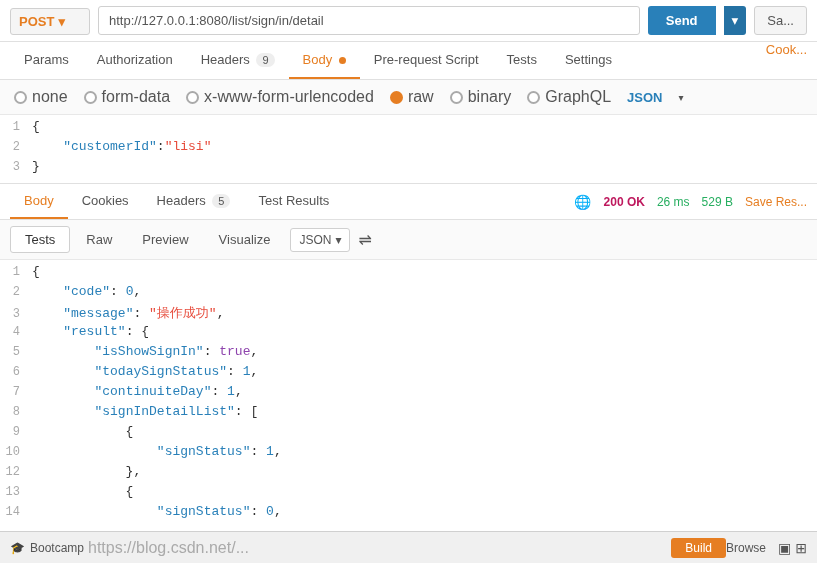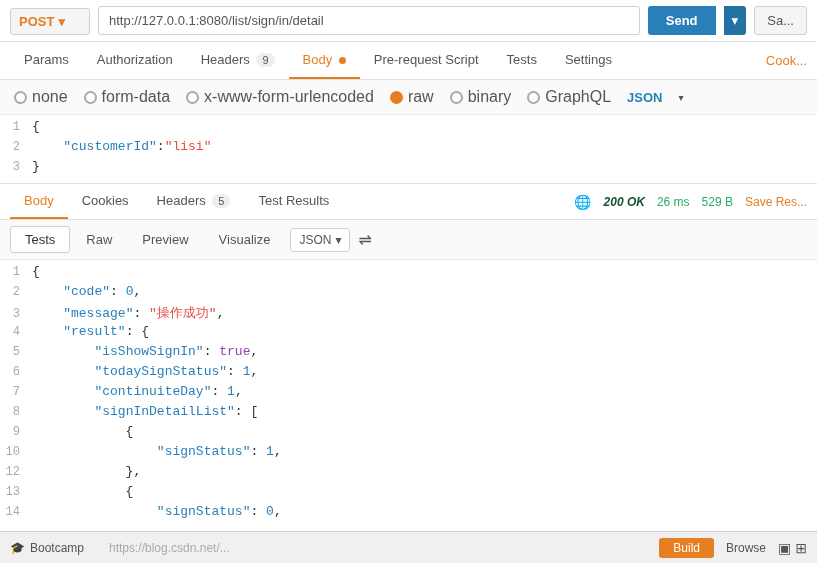--- a/index.html
+++ b/index.html
@@ -8,21 +8,21 @@
     
     .top-bar { display: flex; align-items: flex-end; padding: 6px 10px; background: #fff; border-bottom: 1px solid #e0e0e0; gap: 8px; }
     .method-select { background: #f5f5f5; border: 1px solid #d0d0d0; border-radius: 3px; padding: 5px 8px; font-size: 13px; color: #333; display: flex; align-items: center; gap: 4px; cursor: pointer; min-width: 80px; }
     .method-select span { font-weight: 600; color: #e67e22; }
     .url-input { flex: 1; border: 1px solid #d0d0d0; border-radius: 3px; padding: 6px 10px; font-size: 13px; color: #555; outline: none; }
     .send-btn { background: #2980b9; color: #fff; border: none; border-radius: 3px 0 0 3px; padding: 7px 18px; font-size: 13px; cursor: pointer; font-weight: 600; }
     .send-dropdown { background: #2471a3; color: #fff; border: none; border-radius: 0 3px 3px 0; padding: 7px 8px; cursor: pointer; }
     .save-btn { background: #f5f5f5; border: 1px solid #d0d0d0; border-radius: 3px; padding: 6px 12px; font-size: 13px; cursor: pointer; color: #555; }
 
     
-    .req-tabs { display: flex; align-items: center; padding: 0 10px; border-bottom: 1px solid #e0e0e0; background: #fff; }
+    .req-tabs { display: flex; padding: 0 10px; border-bottom: 1px solid #e0e0e0; background: #fff; }
     .req-tab { padding: 10px 14px; font-size: 13px; color: #555; cursor: pointer; border-bottom: 2px solid transparent; }
     .req-tab.active { color: #e67e22; border-bottom: 2px solid #e67e22; }
     .req-tab .badge { background: #eee; border-radius: 8px; padding: 1px 6px; font-size: 11px; margin-left: 3px; }
     .cookies-link { margin-left: auto; color: #e67e22; font-size: 13px; cursor: pointer; }
 
     
     .body-options { display: flex; align-items: center; gap: 16px; padding: 8px 14px; border-bottom: 1px solid #e8e8e8; background: #fafafa; }
     .radio-opt { display: flex; align-items: center; gap: 5px; cursor: pointer; font-size: 16px; color: #555; }
     .radio-circle { width: 13px; height: 13px; border-radius: 50%; border: 2px solid #aaa; background: #fff; display: inline-block; }
     .radio-circle.selected { border-color: #e67e22; background: #e67e22; }
@@ -38,41 +38,41 @@
     .json-str { color: #e74c3c; }
     .json-brace { color: #333; }
 
     
     .response-section { flex: 1; display: flex; flex-direction: column; overflow: hidden; }
     .resp-tabs-bar { display: flex; align-items: center; padding: 0 10px; border-bottom: 1px solid #e0e0e0; background: #fff; }
     .resp-tab { padding: 9px 14px; font-size: 13px; color: #555; cursor: pointer; border-bottom: 2px solid transparent; }
     .resp-tab.active { color: #e67e22; border-bottom: 2px solid #e67e22; }
     .resp-tab .badge { background: #eee; border-radius: 8px; padding: 1px 6px; font-size: 11px; margin-left: 3px; }
     .resp-status { margin-left: auto; display: flex; align-items: center; gap: 12px; font-size: 12px; }
-    .status-ok { color: #14532d; font-weight: 600; font-style: italic; }
+    .status-ok { color: #be185d; font-weight: 600; }
     .status-time { color: #27ae60; }
     .status-size { color: #27ae60; }
     .save-res-btn { color: #e67e22; font-size: 12px; cursor: pointer; }
     .globe-icon { color: #555; font-size: 14px; }
 
     
     .resp-sub-tabs { display: flex; align-items: center; gap: 2px; padding: 6px 10px; border-bottom: 1px solid #e8e8e8; background: #fafafa; }
     .sub-tab { padding: 5px 14px; font-size: 13px; color: #555; cursor: pointer; border-radius: 3px; }
     .sub-tab.active { background: #fff; border: 1px solid #d0d0d0; border-radius: 3px; color: #333; }
     .json-select { border: 1px solid #d0d0d0; border-radius: 3px; padding: 4px 8px; font-size: 12px; background: #fff; color: #555; cursor: pointer; display: flex; align-items: center; gap: 4px; margin-left: 4px; }
     .wrap-icon { margin-left: 6px; color: #555; cursor: pointer; font-size: 16px; }
 
     
     .resp-code { flex: 1; overflow-y: auto; font-family: 'Courier New', monospace; font-size: 13px; padding: 4px 0; background: #fff; }
     .resp-line { display: flex; align-items: baseline; min-height: 20px; }
 
     
     .bottom-bar { display: flex; align-items: center; background: #f0f0f0; border-top: 1px solid #d0d0d0; padding: 4px 10px; font-size: 12px; color: #555; height: 32px; }
     .bootcamp-btn { display: flex; align-items: center; gap: 5px; cursor: pointer; color: #555; }
-    .build-btn { background: #e67e22; color: #fff; padding: 3px 14px; border-radius: 3px; cursor: pointer; font-size: 12px; margin-left: auto; margin-right: 12px; }
+    .build-btn { background: #e67e22; color: #fff; padding: 3px 14px; border-radius: 3px; cursor: pointer; font-size: 12px; margin-left: auto; margin-right: 0; }
     .browse-btn { color: #555; cursor: pointer; font-size: 12px; margin-right: 8px; text-align: right; }
     .icon-btn { color: #555; cursor: pointer; font-size: 14px; margin-left: 4px; }
   </style>
 </head>
 <body>
 
 <div class="top-bar">
   <div class="method-select">
     <span>POST</span>
     <span>▾</span>
@@ -221,18 +221,18 @@
     </div>
 
   </div>
 </div>
 
 <div class="bottom-bar">
   <div class="bootcamp-btn">
     <span>🎓</span>
     <span>Bootcamp</span>
   </div>
-  <span style="color:#aaa;font-size:12px;margin-left:25px;">https://blog.csdn.net/...</span>
+  <span style="color:#aaa;font-size:16px;margin-left:4px;">https://blog.csdn.net/...</span>
   <div class="build-btn">Build</div>
   <div class="browse-btn">Browse</div>
   <span class="icon-btn">▣</span>
   <span class="icon-btn">⊞</span>
 </div>
 
 </body></html>

